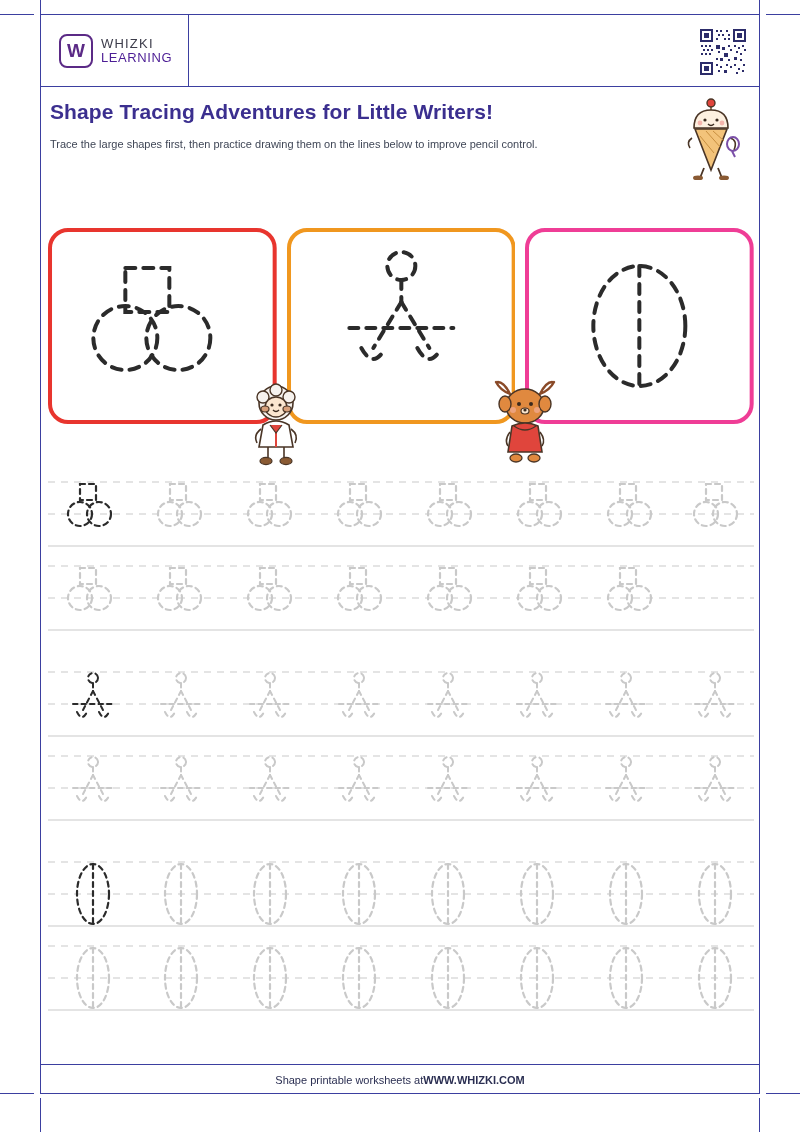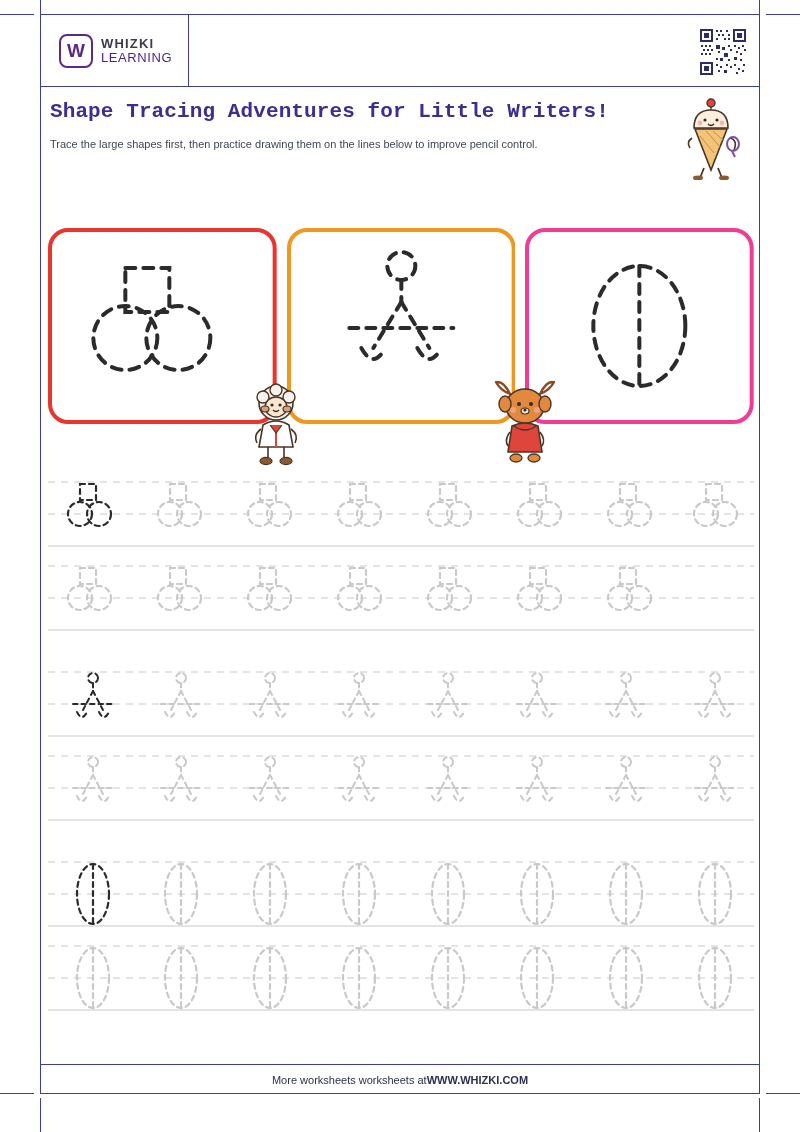--- a/index.html
+++ b/index.html
@@ -53,21 +53,21 @@
     color: #5b2a86;
     font-weight: bold;
     font-size: 19px;
     line-height: 1;
   }
   .logo-text { line-height: 1.05; }
   .logo-text .l1 {
     font-size: 13px;
     letter-spacing: 1.2px;
     color: #3c3c4a;
-    font-weight: 700;
+    font-weight: 400;
   }
   .logo-text .l2 {
     font-size: 13px;
     letter-spacing: 0.6px;
     color: #4c1d95;
     font-weight: 400;
   }
   .header-titles {
     padding-left: 18px;
     line-height: 1.15;
@@ -91,21 +91,20 @@
   }
 
   
   .title {
     position: absolute;
     left: 50px; top: 100px;
     font-size: 21px;
     font-weight: 800;
     color: #3b2f8f;
     letter-spacing: 0.1px;
-    font-family: Liberation Mono, monospace;
   }
   .subtitle {
     position: absolute;
     left: 50px; top: 136px;
     width: 570px;
     font-size: 11px;
     color: #3f4656;
     line-height: 1.55;
   }
   .mascot-icecream {
@@ -720,15 +719,15 @@
             <ellipse cx="0" cy="36" rx="16" ry="30"></ellipse>
             <path d="M0 6 v60"></path>
           </g>
       </g>
     </svg>
   </div>
 
 </div>
 
 <div class="footer">
-  <span>More worksheets worksheets at </span>
+  <span>Shape printable worksheets at </span>
   <b>WWW.WHIZKI.COM</b>
 </div>
 
 </body></html>

